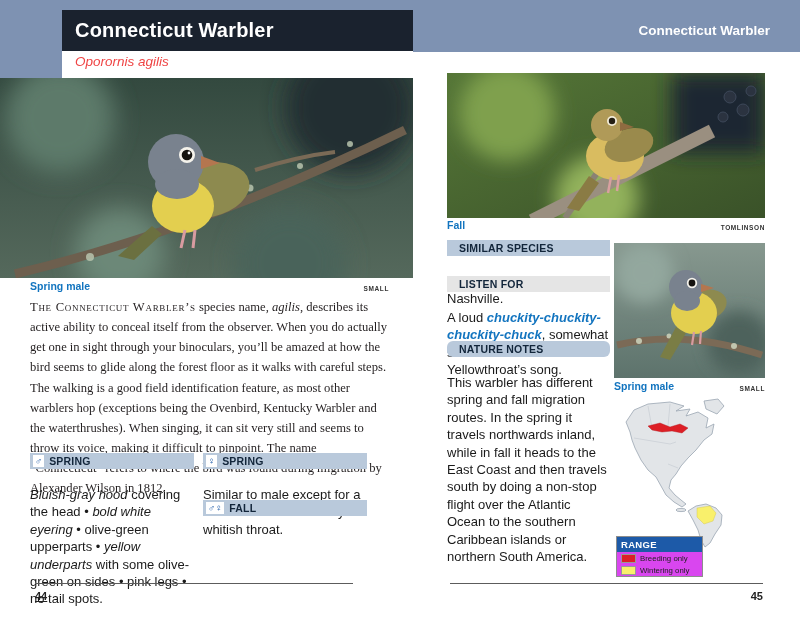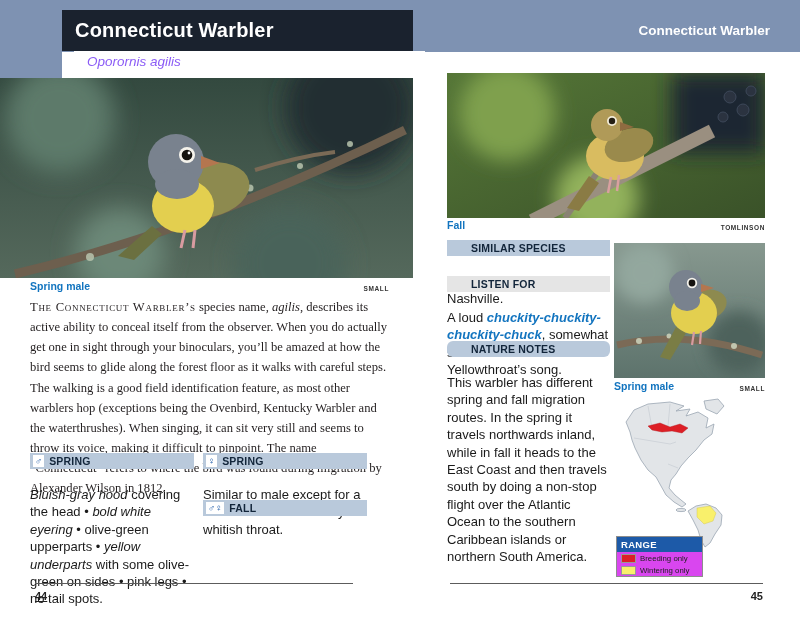--- a/index.html
+++ b/index.html
@@ -6,22 +6,22 @@
   .canvas{
     position:relative;width:800px;height:618px;overflow:hidden;
     background:#7e92b2;font-family:"Liberation Sans",sans-serif;
   }
   .page-bg{position:absolute;left:0;top:52px;width:800px;height:566px;background:#ffffff;}
   .slate-notch{position:absolute;left:0;top:52px;width:62px;height:26px;background:#7e92b2;}
 
   
   .title-box{position:absolute;left:62px;top:10px;width:351px;height:41px;background:#1a222e;
     color:#fff;font-size:20px;font-weight:bold;line-height:41px;padding-left:13px;box-sizing:border-box;letter-spacing:0.2px;}
-  .species-strip{position:absolute;left:74px;top:51px;width:351px;height:21px;background:#fff;
-    font-style:italic;color:#8b5cf6;font-size:13.5px;line-height:21px;padding-left:13px;box-sizing:border-box;}
+  .species-strip{position:absolute;left:62px;top:51px;width:351px;height:21px;background:#fff;
+    font-style:italic;color:#ef4444;font-size:13.5px;line-height:21px;padding-left:13px;box-sizing:border-box;}
   .running-head{position:absolute;top:23px;right:30px;color:#fff;font-weight:bold;font-size:13.5px;}
 
   
   .photo{position:absolute;overflow:hidden;}
   .photo svg{display:block;}
   .photo-left{left:0;top:78px;width:413px;height:200px;}
   .photo-fall{left:447px;top:73px;width:318px;height:145px;}
   .photo-small{left:614px;top:243px;width:151px;height:135px;}
 
   .cap-row{position:absolute;display:flex;justify-content:space-between;align-items:flex-end;}
@@ -32,21 +32,21 @@
   .intro{position:absolute;left:30px;top:297px;width:359px;
     font-family:"Liberation Serif",serif;font-size:12.6px;line-height:1.6;color:#231f20;}
   .sc{font-variant:small-caps;letter-spacing:0.7px;}
 
   
   .sec{position:absolute;width:164px;}
   .sec-head{height:16px;background:#b9c9db;display:flex;align-items:center;gap:5px;padding-left:3px;box-sizing:border-box;}
   .sym{background:#fff;color:#1d5aa8;font-size:9.5px;font-weight:bold;line-height:12px;height:12px;padding:0 2px;display:inline-block;}
   .sec-title{color:#12253a;font-weight:bold;font-size:10.5px;letter-spacing:0.2px;}
   .sec-body{margin-top:17px;font-size:13px;line-height:1.34;color:#1a1a1a;}
-  .rp-head{padding-left:24px;}
+  .rp-head{padding-left:12px;}
 
   
   .legend{position:absolute;left:616px;top:536px;width:87px;background:#d946ef;border:1px solid #8d8d8d;box-sizing:border-box;}
   .legend-head{height:15px;color:#fff;font-weight:bold;font-size:9.5px;line-height:15px;padding-left:4px;letter-spacing:0.3px;}
   .legend-row{display:flex;align-items:center;gap:4px;padding:2px 4px 1px 4px;}
   .swatch{width:13px;height:7px;border:0.5px solid #999;}
   .legend-label{font-size:7.8px;color:#222;}
 
   .map{position:absolute;left:618px;top:398px;width:150px;height:150px;}
 

